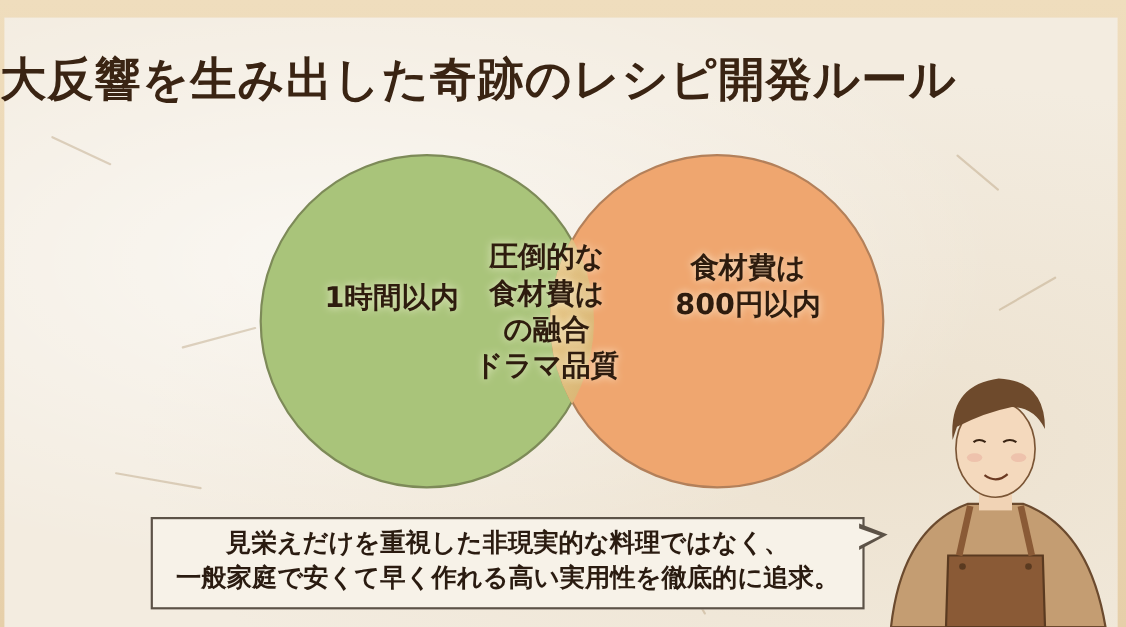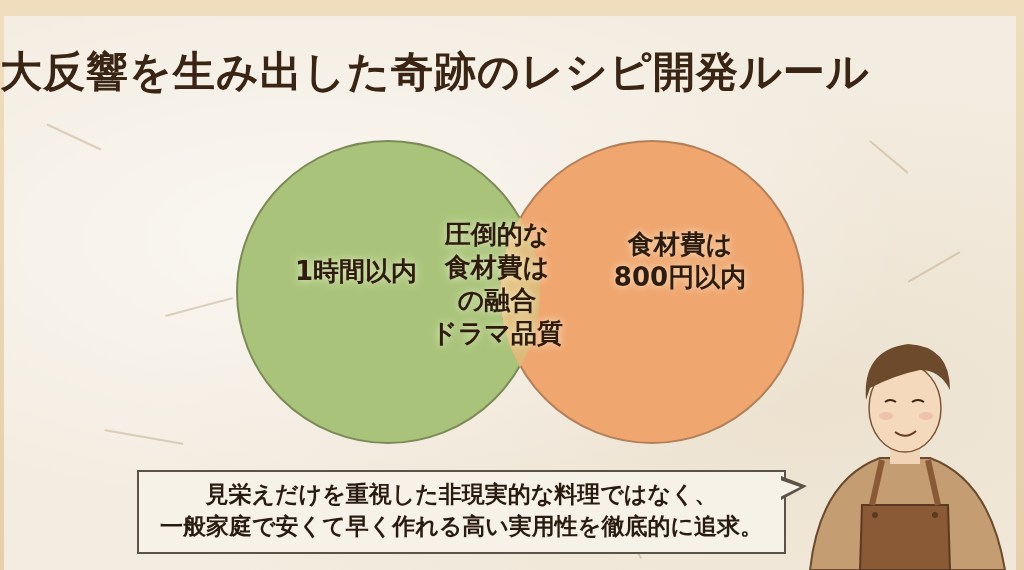--- a/index.html
+++ b/index.html
@@ -12,21 +12,21 @@
   .circle{position:absolute;border-radius:50%;}
   .green{left:236px;top:140px;width:300px;height:300px;background:#a9c47a;border:2px solid #7d8a58;}
   .orange{left:500px;top:140px;width:300px;height:300px;background:#efa66f;border:2px solid #b3805a;}
   .lens{position:absolute;left:500px;top:140px;width:304px;height:304px;border-radius:50%;overflow:hidden;}
   .lens-fill{position:absolute;left:-264px;top:0;width:304px;height:304px;border-radius:50%;
     background:radial-gradient(ellipse at 50% 45%,#fbf1cf 0%,#e9c98a 50%,#c9a35f 100%);}
   .label{position:absolute;text-align:center;color:#2e1c0e;font-size:26px;line-height:33px;font-weight:bold;text-shadow:0 0 8px rgba(255,250,230,.8);}
   .bubble{position:absolute;left:137px;top:470px;width:645px;height:80px;background:#f7f2e8;border:2px solid #5c5247;}
   .bubble-tail{position:absolute;left:781px;top:476px;width:0;height:0;border-top:10px solid transparent;border-bottom:14px solid transparent;border-left:26px solid #5c5247;}
   .bubble-tail-in{position:absolute;left:780px;top:480px;width:0;height:0;border-top:7px solid transparent;border-bottom:10px solid transparent;border-left:20px solid #f7f2e8;}
-  .bubble-text{position:absolute;left:137px;top:478px;width:649px;text-align:center;font-size:23px;line-height:32px;color:#2a1b10;font-weight:bold;}
+  .bubble-text{position:absolute;left:137px;top:478px;width:649px;text-align:center;font-size:23px;line-height:32px;color:#2a1b10;font-weight:bold;font-family:Liberation Serif, serif;}
   .person{position:absolute;left:800px;top:330px;width:210px;height:240px;}
 </style>
 </head>
 <body>
 
 <div class="frame"></div>
 <div class="paper">
   <div class="fiber" style="left:40px;top:120px;width:60px;transform:rotate(25deg);"></div>
   <div class="fiber" style="left:160px;top:290px;width:70px;transform:rotate(-15deg);"></div>
   <div class="fiber" style="left:860px;top:140px;width:50px;transform:rotate(40deg);"></div>

